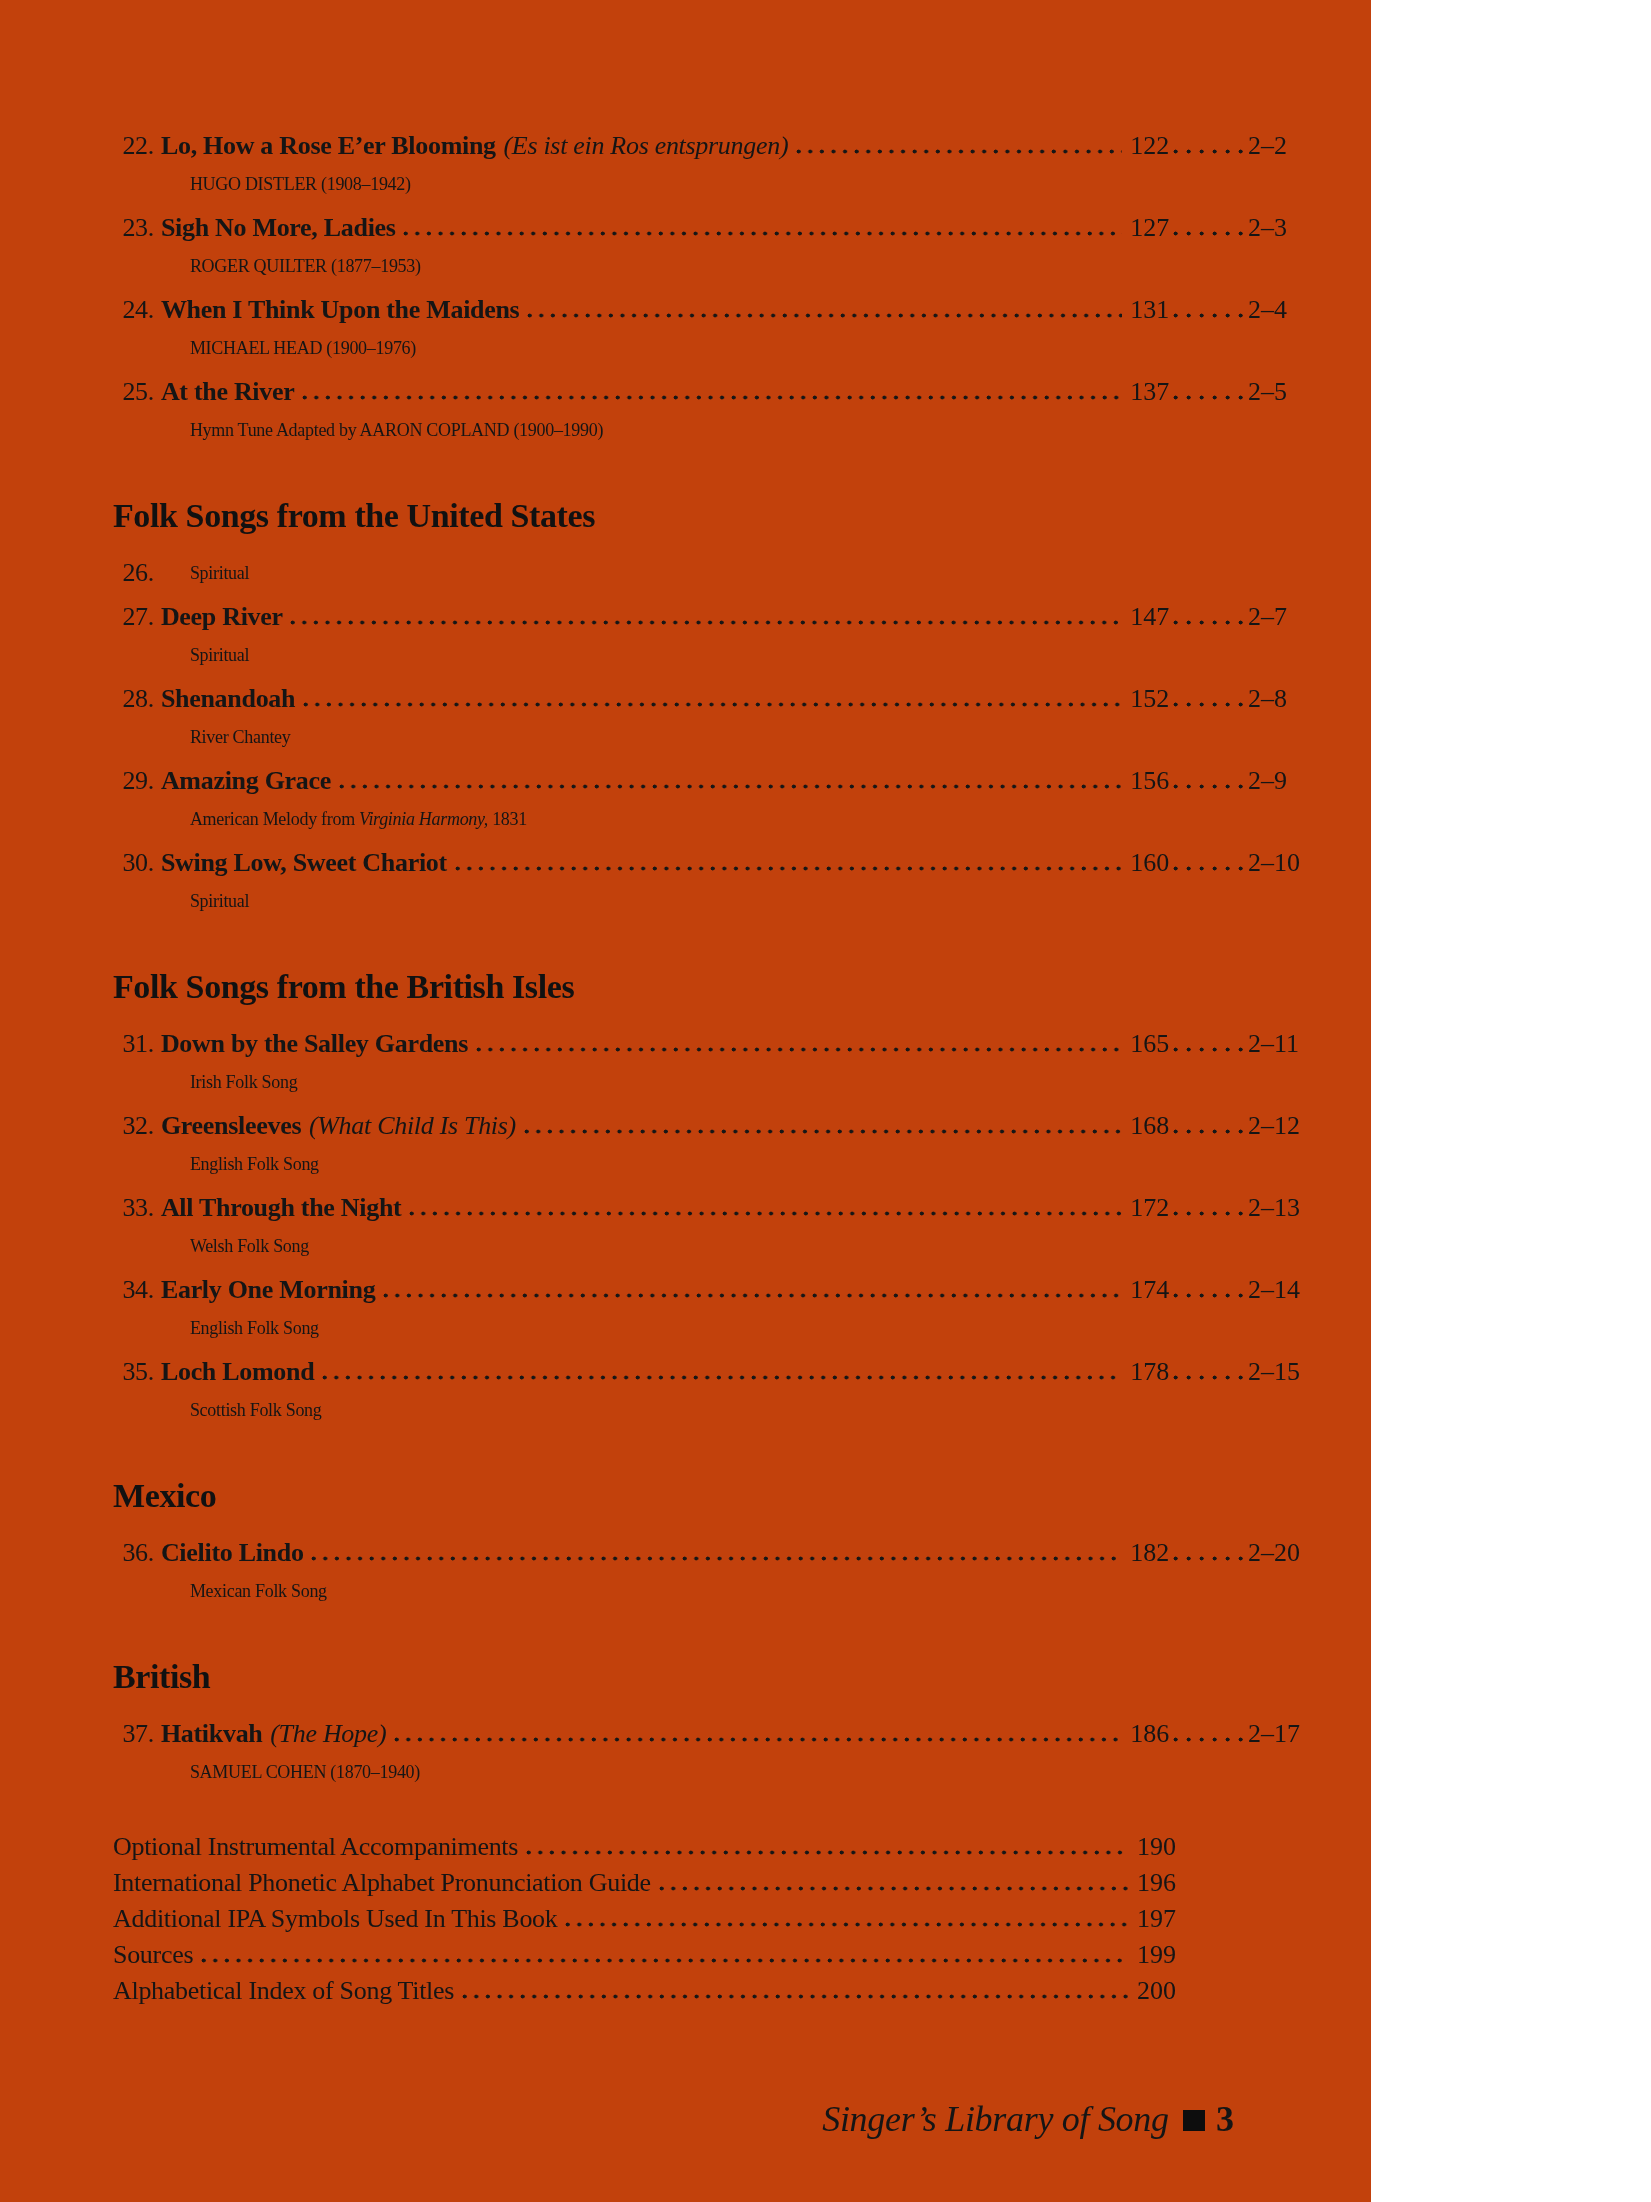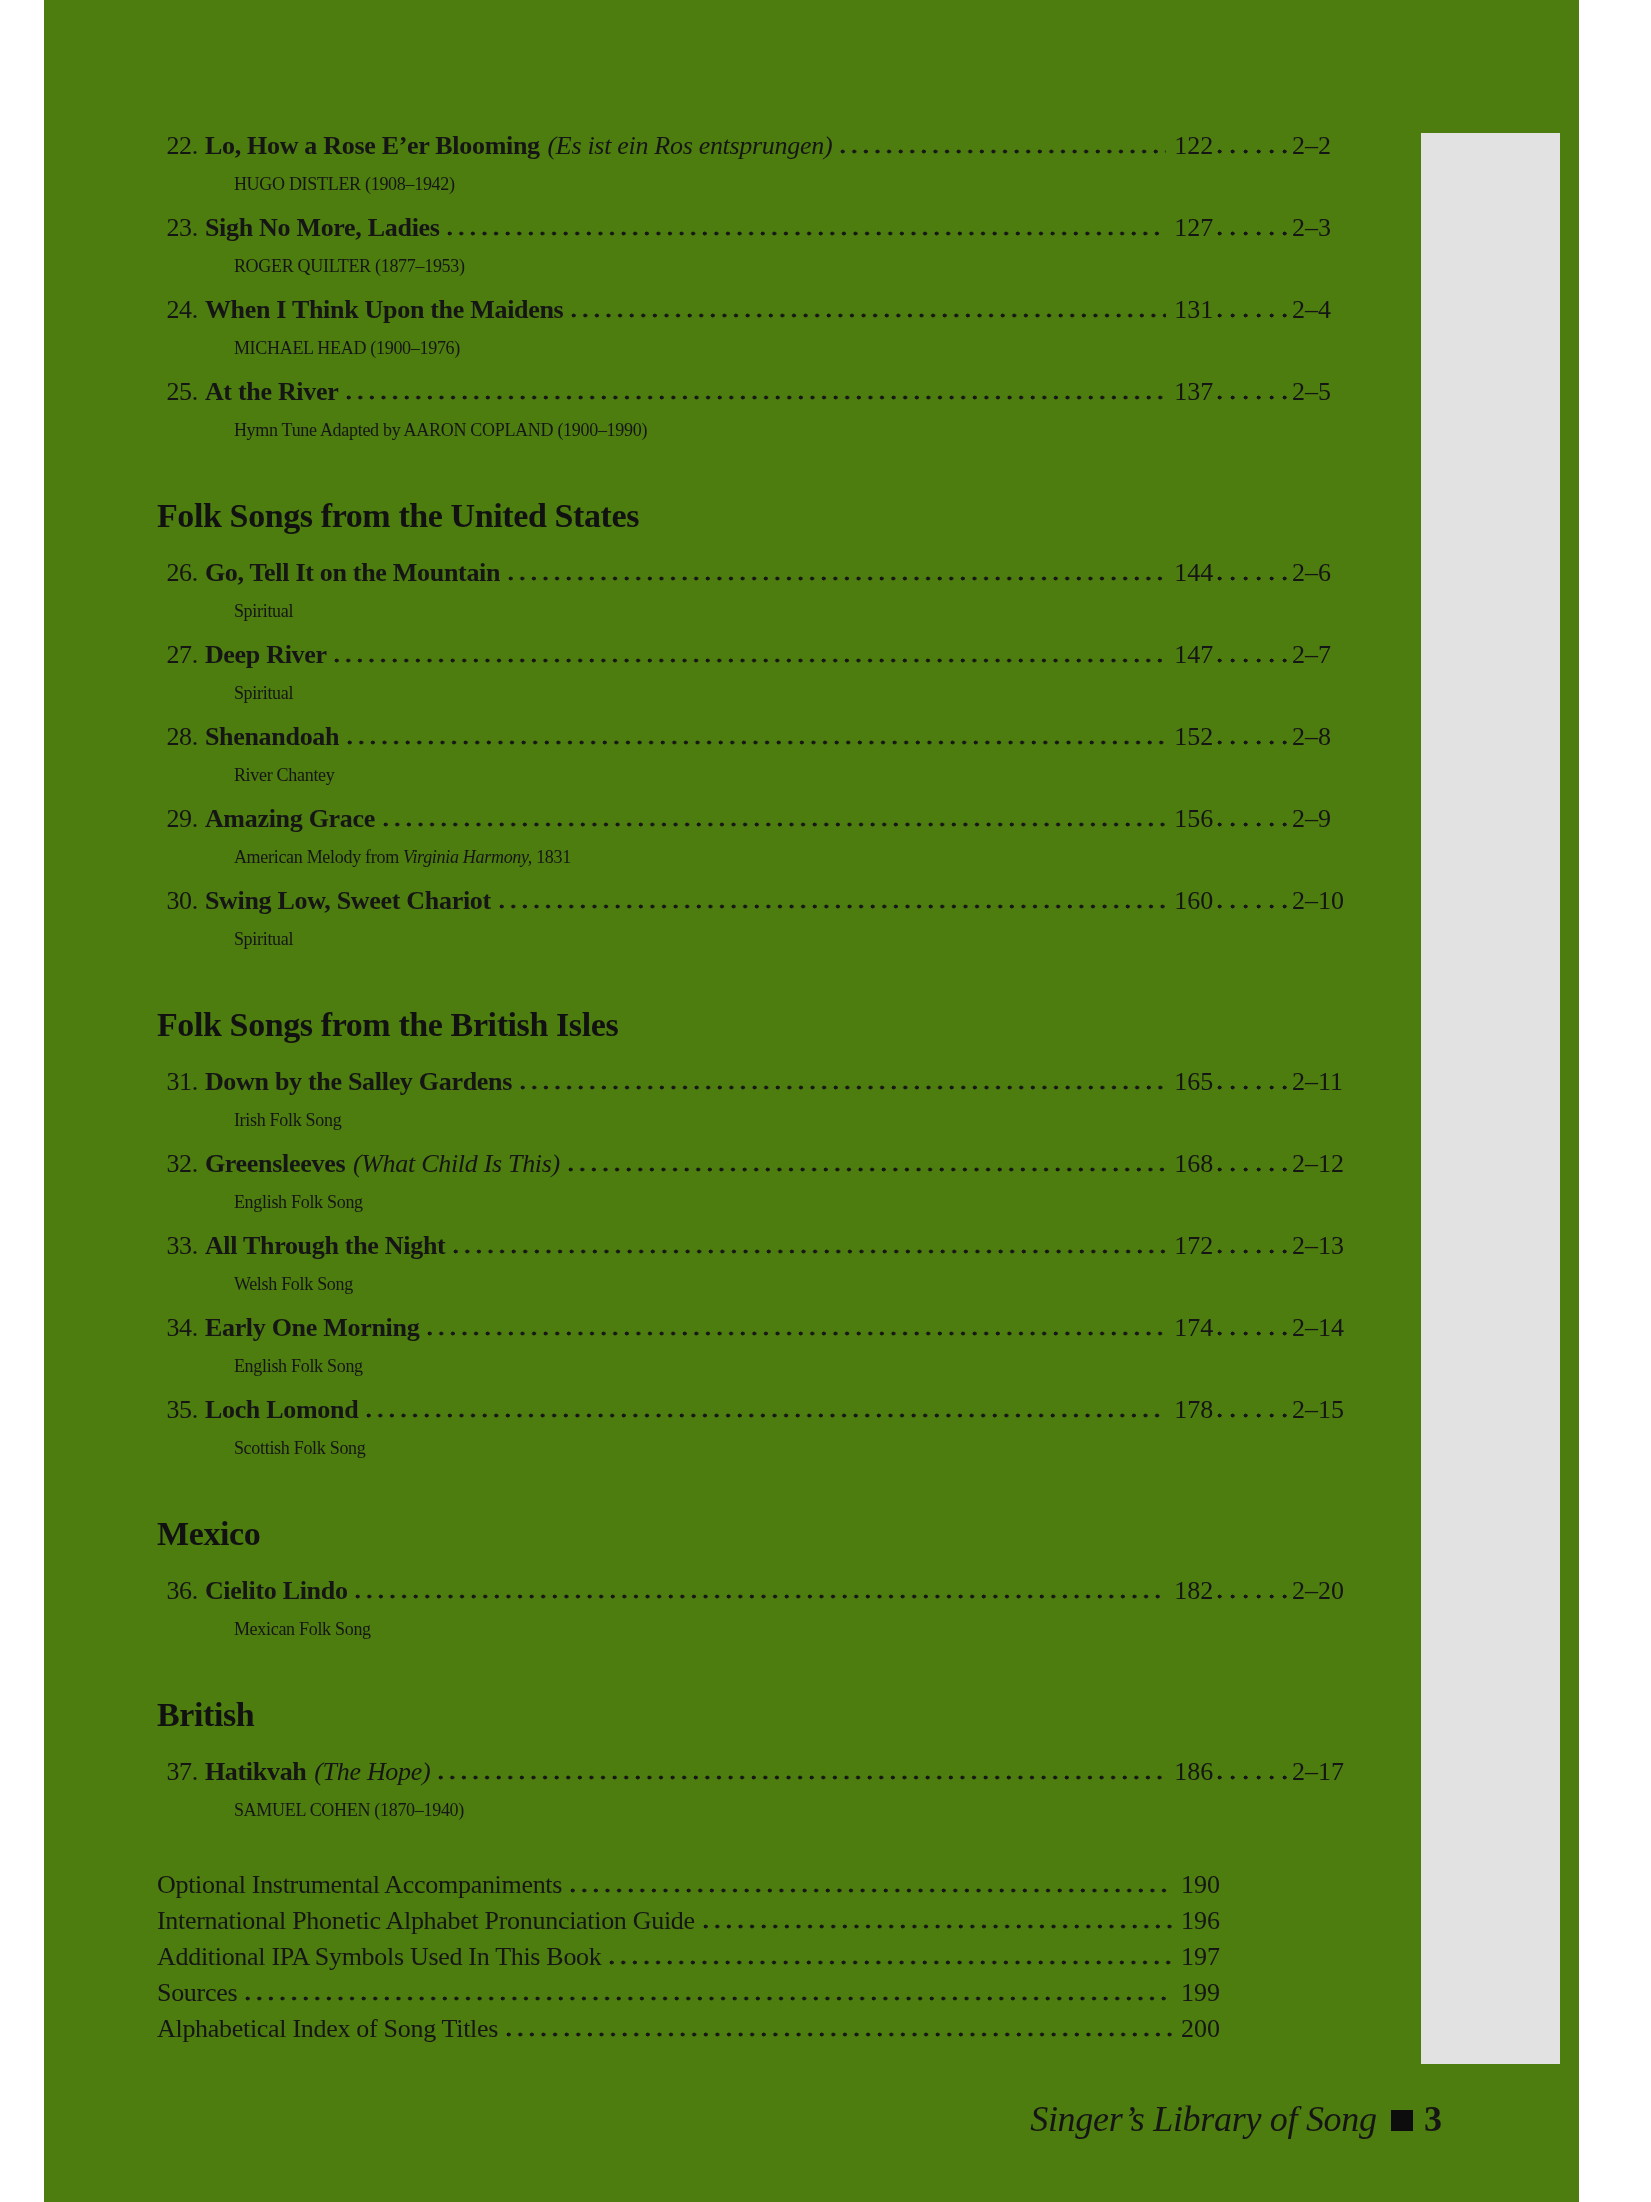--- a/index.html
+++ b/index.html
@@ -1,18 +1,18 @@
 <!DOCTYPE html>
 <html style="font-size:13.8px"><head>
 <meta charset="utf-8">
 <style>
   html,body{margin:0;padding:0;background:#ffffff;}
   .page{
-    position:relative;width:1535px;height:2203px;background:#4d7c0f;overflow:hidden;
-    font-family:"Liberation Serif","DejaVu Serif",serif;color:#151515;margin-left:44px;
+    position:relative;width:1371px;height:2203px;background:#c2410c;overflow:hidden;
+    font-family:"Liberation Serif","DejaVu Serif",serif;color:#151515;
   }
   .gutter{
     position:absolute;left:1377px;top:133px;width:139px;height:1931px;
     background:#e2e2e2;
   }
   .content{position:absolute;left:113px;top:127px;width:1192px;}
   
   .entry{display:flex;margin-bottom:6px;}
   .num{flex:0 0 41px;text-align:right;margin-right:6.9px;font-size:26px;line-height:38px;letter-spacing:-0.3px;}
   .ebody{flex:1 1 auto;min-width:0;}
@@ -114,28 +114,20 @@
         </div>
         <div class="esub"><span>Hymn Tune Adapted by AARON COPLAND (1900–1990)</span></div>
       </div>
     </div>
 
     <h2 class="sec">Folk Songs from the United States</h2>
 
     <div class="entry">
       <span class="num">26.</span>
       <div class="ebody">
-        <div class="eline">
-          <span class="etitle">Go, Tell It on the Mountain</span>
-            <span class="enote"></span>
-          <span class="dots"></span>
-          <span class="pg">144</span>
-          <span class="dots2"></span>
-          <span class="trk">2–6</span>
-        </div>
         <div class="esub"><span>Spiritual</span></div>
       </div>
     </div>
 
     <div class="entry">
       <span class="num">27.</span>
       <div class="ebody">
         <div class="eline">
           <span class="etitle">Deep River</span>
             <span class="enote"></span>

